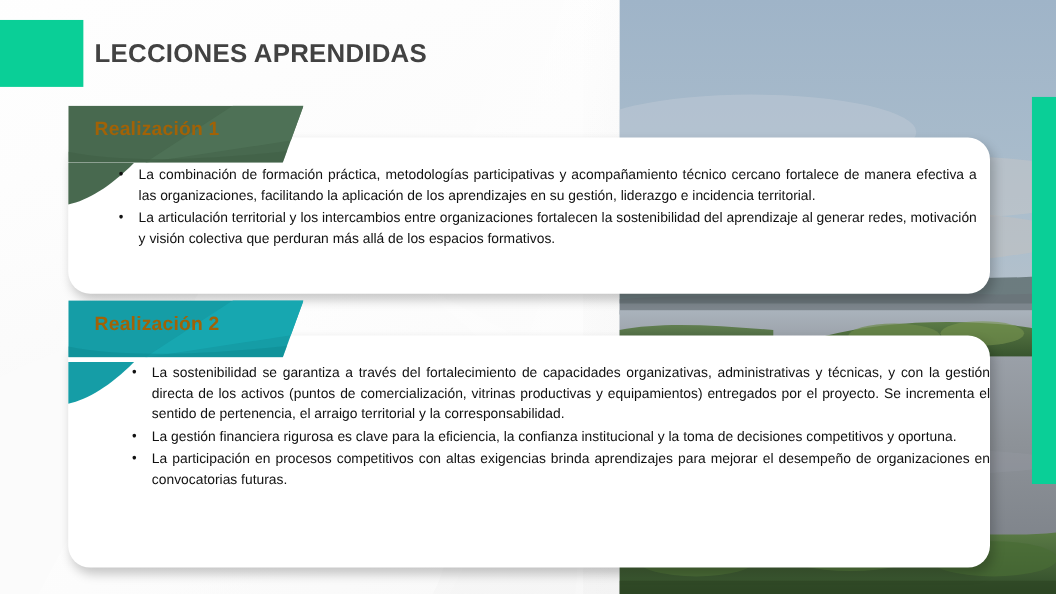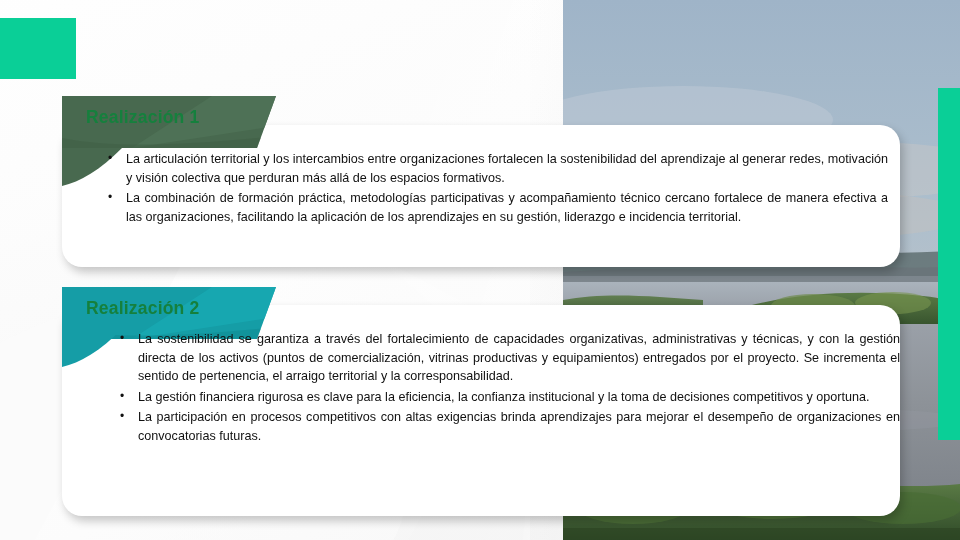--- a/index.html
+++ b/index.html
@@ -112,27 +112,27 @@
   .card-1 { left: 62px; top: 125px; width: 838px; height: 142px; }
   .card-2 { left: 62px; top: 305px; width: 838px; height: 211px; }
 
   
   .banner {
     position: absolute;
     width: 214px; height: 52px;
   }
   .banner svg { display: block; width: 214px; height: 52px; overflow: visible; }
   .banner-1 { left: 62px; top: 96px; }
-  .banner-2 { left: 62px; top: 287px; }
+  .banner-2 { left: 62px; top: 273px; }
   .banner-label {
     position: absolute;
     left: 24px; top: 11px;
     font-size: 17.5px;
     font-weight: bold;
-    color: #15803d;
+    color: #a16207;
     white-space: nowrap;
     letter-spacing: .2px;
   }
 
   
   .bullets {
     position: absolute;
     margin: 0;
     padding: 0;
     list-style: none;
@@ -229,20 +229,21 @@
       <rect x="0" y="0" width="76" height="61" fill="#0acf97"></rect>
     </svg>
   </div>
 
   <div class="right-bar">
     <svg viewBox="0 0 22 352" preserveAspectRatio="none">
       <rect x="0" y="0" width="22" height="352" fill="#0acf97"></rect>
     </svg>
   </div>
 
+  <div class="slide-title">LECCIONES APRENDIDAS</div>
 
   <div class="card card-1"></div>
 
   <div class="banner banner-1">
     <svg viewBox="0 0 214 52" preserveAspectRatio="none">
       <defs>
         <clipPath id="clip1">
           <path d="M0 0 L214 0 L195 52 L0 52 Z"></path>
         </clipPath>
       </defs>
@@ -253,22 +254,22 @@
       </g>
     </svg>
     <div class="banner-label">Realización 1</div>
   </div>
 
   <svg style="position:absolute;left:62px;top:148px;width:60px;height:52px;" viewBox="0 0 60 52">
     <path d="M0 0 L60 0 C 38 22, 18 34, 0 38 Z" fill="#48694f"></path>
   </svg>
 
   <ul class="bullets bullets-1">
+    <li>La combinación de formación práctica, metodologías participativas y acompañamiento técnico cercano fortalece de manera efectiva a las organizaciones, facilitando la aplicación de los aprendizajes en su gestión, liderazgo e incidencia territorial.</li>
     <li>La articulación territorial y los intercambios entre organizaciones fortalecen la sostenibilidad del aprendizaje al generar redes, motivación y visión colectiva que perduran más allá de los espacios formativos.</li>
-    <li>La combinación de formación práctica, metodologías participativas y acompañamiento técnico cercano fortalece de manera efectiva a las organizaciones, facilitando la aplicación de los aprendizajes en su gestión, liderazgo e incidencia territorial.</li>
   </ul>
 
   <div class="card card-2"></div>
 
   <div class="banner banner-2">
     <svg viewBox="0 0 214 52" preserveAspectRatio="none">
       <defs>
         <clipPath id="clip2">
           <path d="M0 0 L214 0 L195 52 L0 52 Z"></path>
         </clipPath>

